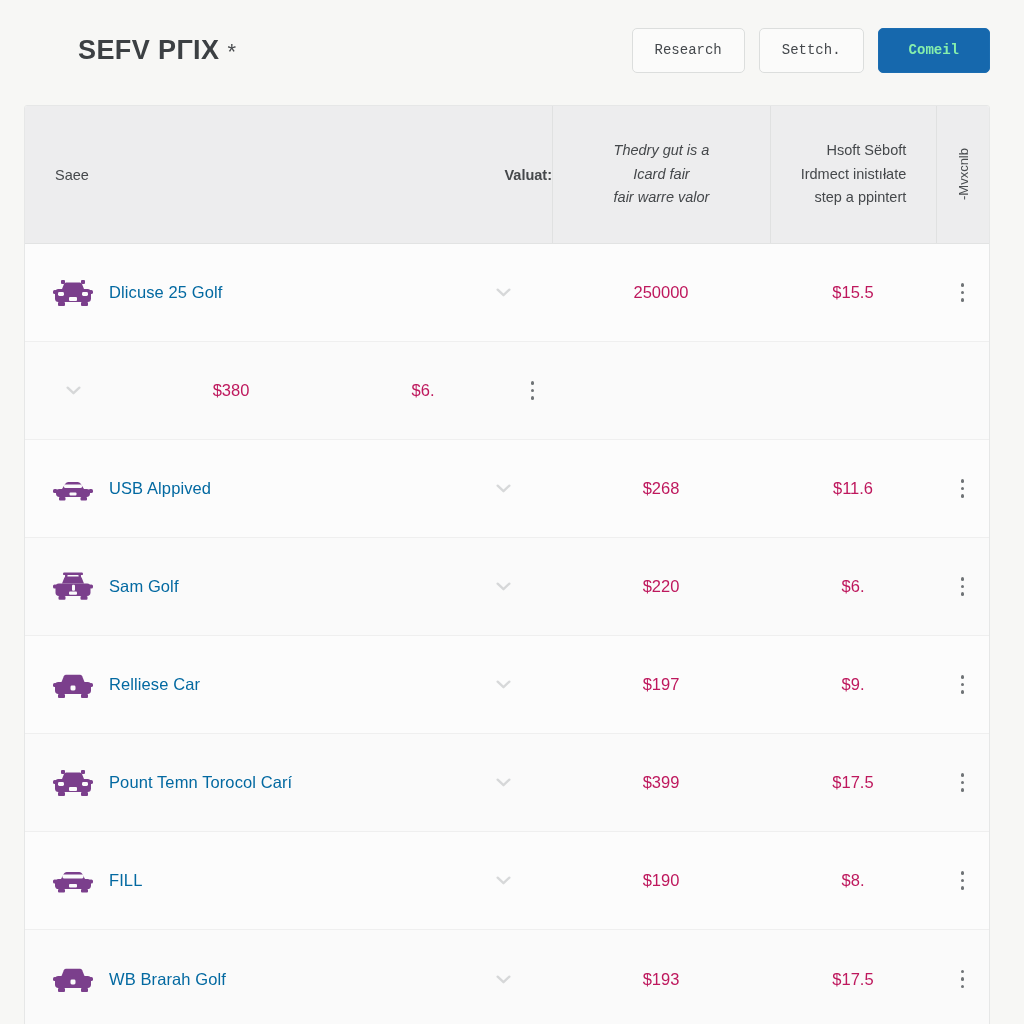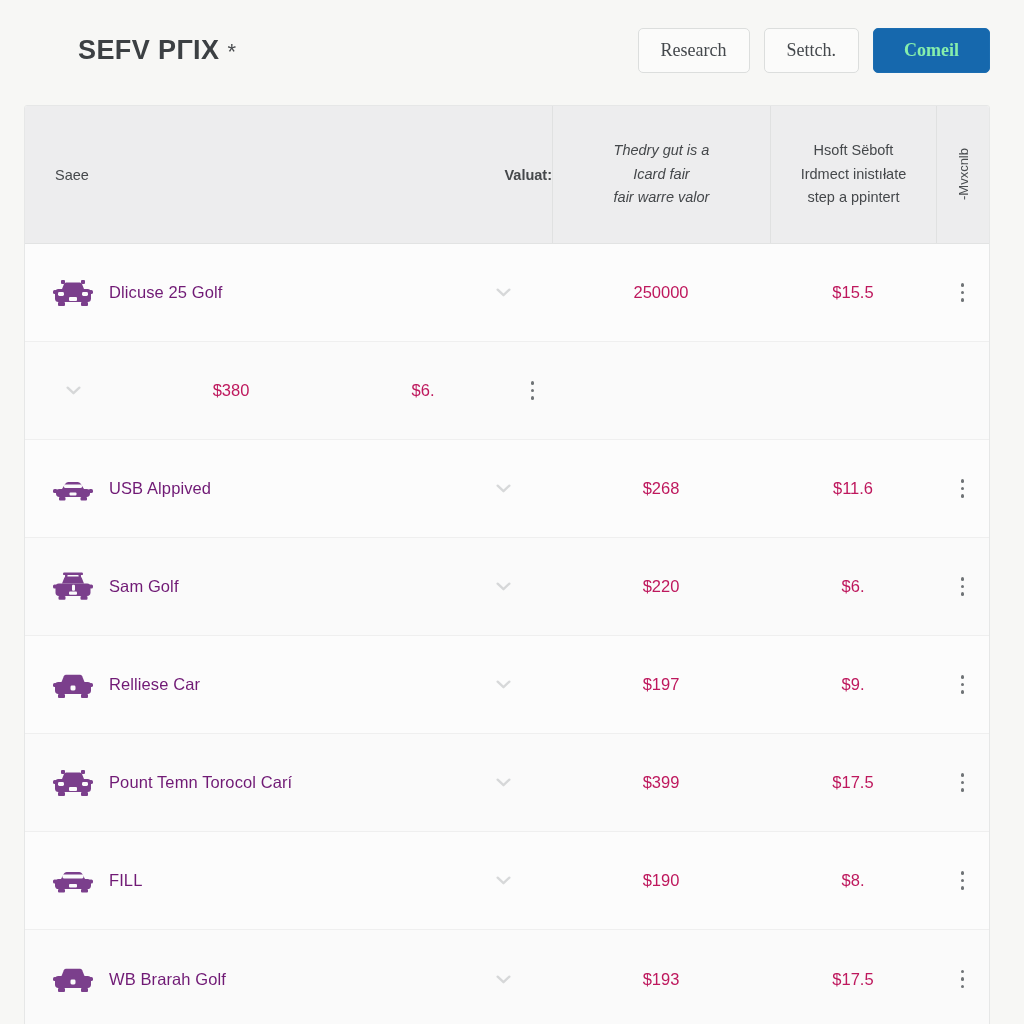--- a/index.html
+++ b/index.html
@@ -40,22 +40,22 @@
     color: #4a4d50;
   }
 
   .actions {
     display: flex;
     align-items: center;
     gap: 14px;
   }
 
   .btn {
-    font-family: Liberation Serif, serif;
-    font-size: 18px;
+    font-family: Liberation Mono, monospace;
+    font-size: 14px;
     color: #44484c;
     background: #fbfbfa;
     border: 1px solid #dcdedd;
     border-radius: 5px;
     padding: 0 22px;
     height: 45px;
     line-height: 43px;
     white-space: nowrap;
     cursor: pointer;
   }
@@ -93,21 +93,21 @@
     font-size: 14.5px;
     color: #45484b;
     padding: 0 18px;
   }
 
   .th-name   { width: 430px; padding-left: 30px; }
   .th-value  { width: 97px; justify-content: flex-end; padding-right: 0; font-weight: bold; }
   .th-fair   { width: 218px; border-left: 1px solid #e0e1e1;
                justify-content: center; text-align: center; line-height: 1.62; font-style: italic; }
   .th-soft   { width: 166px; border-left: 1px solid #e0e1e1;
-               justify-content: center; text-align: center; line-height: 1.62; }
+               justify-content: center; text-align: right; line-height: 1.62; }
   .th-vert   { width: 53px; border-left: 1px solid #e0e1e1;
                justify-content: center; padding: 0; }
 
   .vert-label {
     writing-mode: vertical-rl;
     transform: rotate(180deg);
     font-size: 13px;
     color: #4b4e51;
     white-space: nowrap;
   }
@@ -125,21 +125,21 @@
 
   .cell { display: flex; align-items: center; font-size: 16.5px; color: #4d5053; }
 
   .cell-name  { width: 430px; padding-left: 28px; gap: 16px; }
   .cell-chev  { width: 97px; justify-content: center; }
   .cell-fair  { width: 218px; justify-content: center; }
   .cell-soft  { width: 166px; justify-content: center; }
   .cell-menu  { width: 53px; justify-content: center; }
 
   .car-icon { flex: 0 0 auto; width: 40px; height: 32px; display: block; }
-  .name-text { white-space: nowrap; color: #701a75; letter-spacing: 0.1px; }
+  .name-text { white-space: nowrap; color: #0369a1; letter-spacing: 0.1px; }
 
   .chev {
     width: 15px; height: 9px; display: block;
     opacity: .55;
     cursor: pointer;
   }
 
   .kebab {
     display: flex; flex-direction: column; gap: 4px;
     align-items: center; cursor: pointer; padding: 4px;

